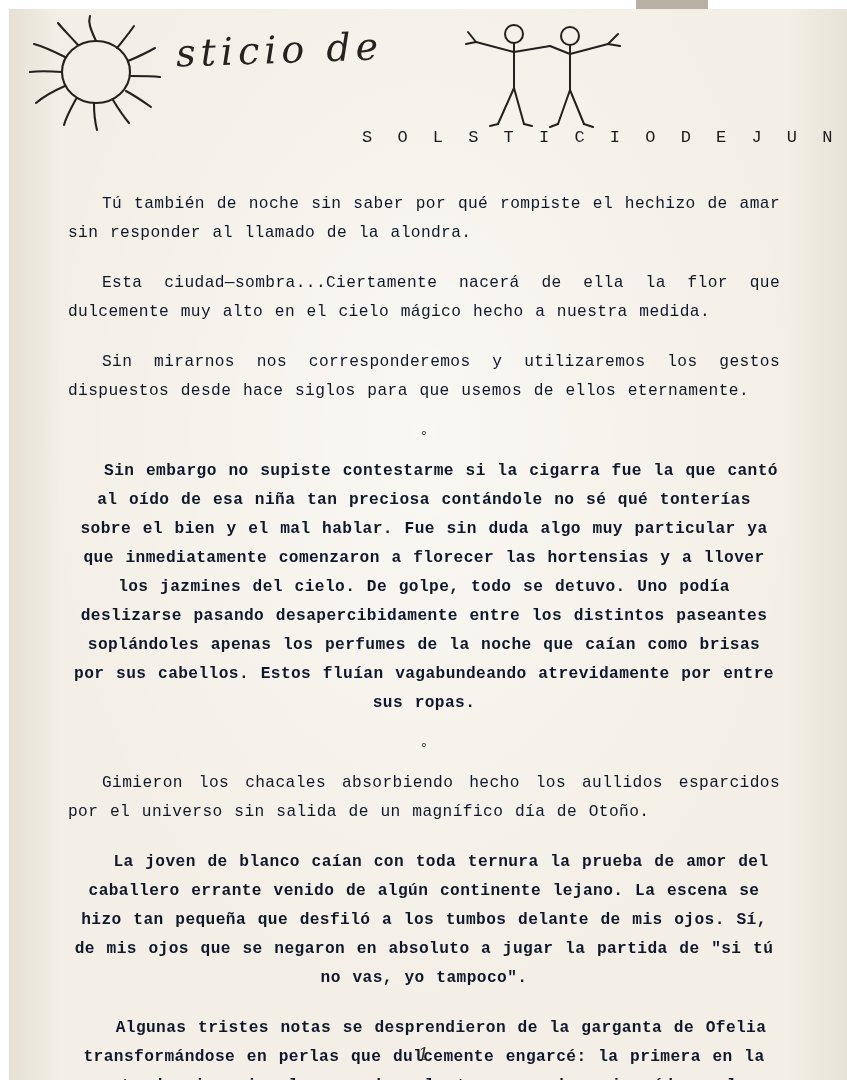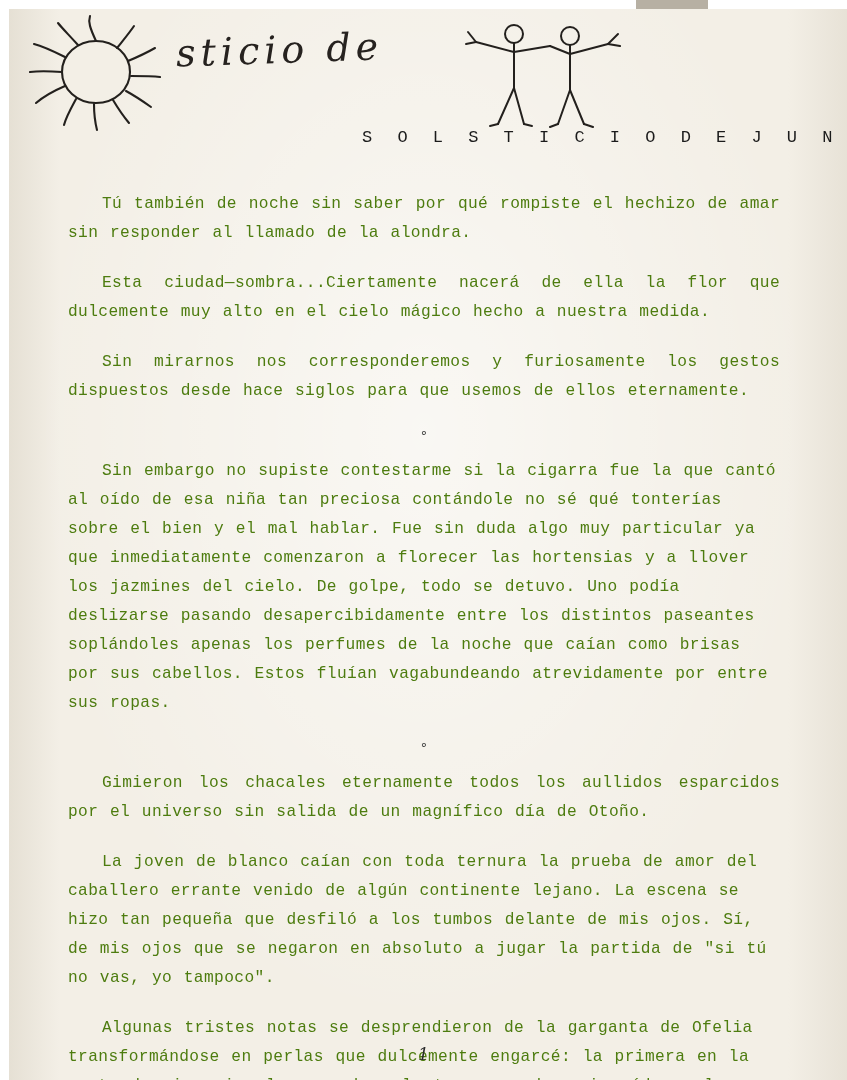--- a/index.html
+++ b/index.html
@@ -96,23 +96,23 @@
     width: 712px;
   }
   .para {
     margin: 0 0 21px 0;
     font-size: 16.2px;
     line-height: 29px;
     text-indent: 34px;
     letter-spacing: 0.4px;
     text-align: justify;
     word-spacing: 1.5px;
-    color: #4d7c0f;
-  }
-  .para.long { text-align: left; }
+    color: #0f172a;
+  }
+  .para.long { text-align: center; font-weight: bold; }
   .sep {
     margin: 2px 0 16px 0;
     text-align: center;
     font-size: 13px;
     color: #3a3a3a;
     line-height: 14px;
   }
   .folio {
     position: absolute;
     left: 0;
@@ -189,28 +189,28 @@
       </svg>
     </div>
 
     <div class="title-line">S O L S T I C I O    D E    J U N I O</div>
   </div>
 
   <div class="body-text">
 
     <p class="para">Tú también de noche sin saber por qué rompiste el hechizo de amar sin responder al llamado de la alondra.</p>
     <p class="para">Esta ciudad—sombra...Ciertamente nacerá de ella la flor que dulcemente muy alto en el cielo mágico hecho a nuestra medida.</p>
-    <p class="para">Sin mirarnos nos corresponderemos y furiosamente los gestos dispuestos desde hace siglos para que usemos de ellos eternamente.</p>
+    <p class="para">Sin mirarnos nos corresponderemos y utilizaremos los gestos dispuestos desde hace siglos para que usemos de ellos eternamente.</p>
 
     <div class="sep">∘</div>
 
     <p class="para long">Sin embargo no supiste contestarme si la cigarra fue la que cantó al oído de esa niña tan preciosa contándole no sé qué tonterías sobre el bien y el mal hablar. Fue sin duda algo muy particular ya que inmediatamente comenzaron a florecer las hortensias y a llover los jazmines del cielo. De golpe, todo se detuvo. Uno podía deslizarse pasando desapercibidamente entre los distintos paseantes soplándoles apenas los perfumes de la noche que caían como brisas por sus cabellos. Estos fluían vagabundeando atrevidamente por entre sus ropas.</p>
 
     <div class="sep">∘</div>
 
-    <p class="para">Gimieron los chacales eternamente todos los aullidos esparcidos por el universo sin salida de un magnífico día de Otoño.</p>
+    <p class="para">Gimieron los chacales absorbiendo hecho los aullidos esparcidos por el universo sin salida de un magnífico día de Otoño.</p>
     <p class="para long">La joven de blanco caían con toda ternura la prueba de amor del caballero errante venido de algún continente lejano. La escena se hizo tan pequeña que desfiló a los tumbos delante de mis ojos. Sí, de mis ojos que se negaron en absoluto a jugar la partida de "si tú no vas, yo tampoco".</p>
     <p class="para long">Algunas tristes notas se desprendieron de la garganta de Ofelia transformándose en perlas que dulcemente engarcé: la primera en la punta de mi nariz, la segunda y la tercera sobre mis oídos y las demás furiosamente las desparramé como un enjambre de abejas alrededor mío.</p>
 
   </div>
 
   <div class="folio">1</div>
 </div>
 
 </body></html>

